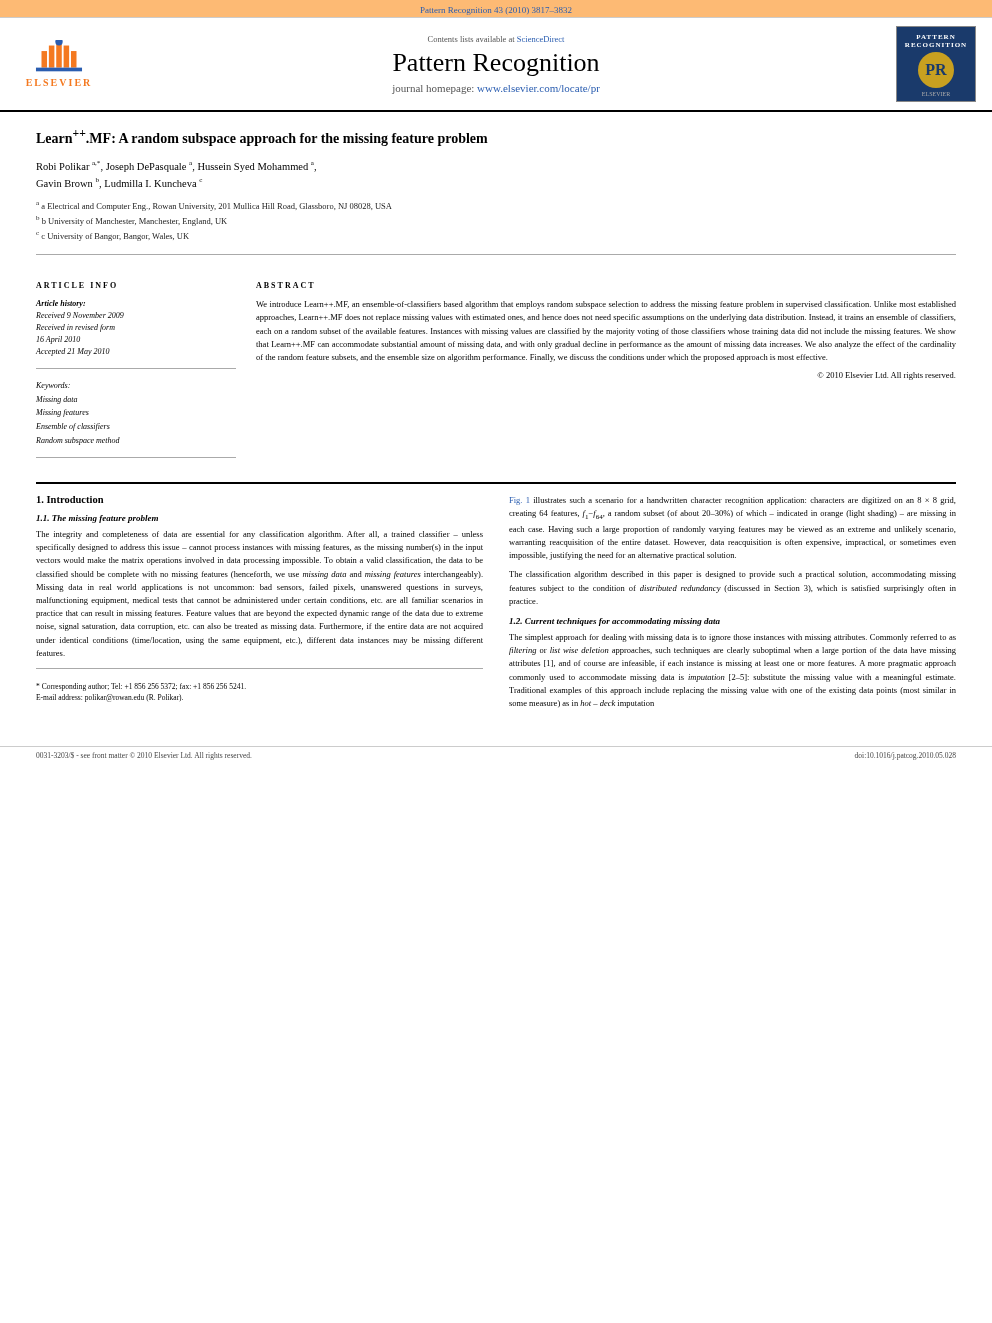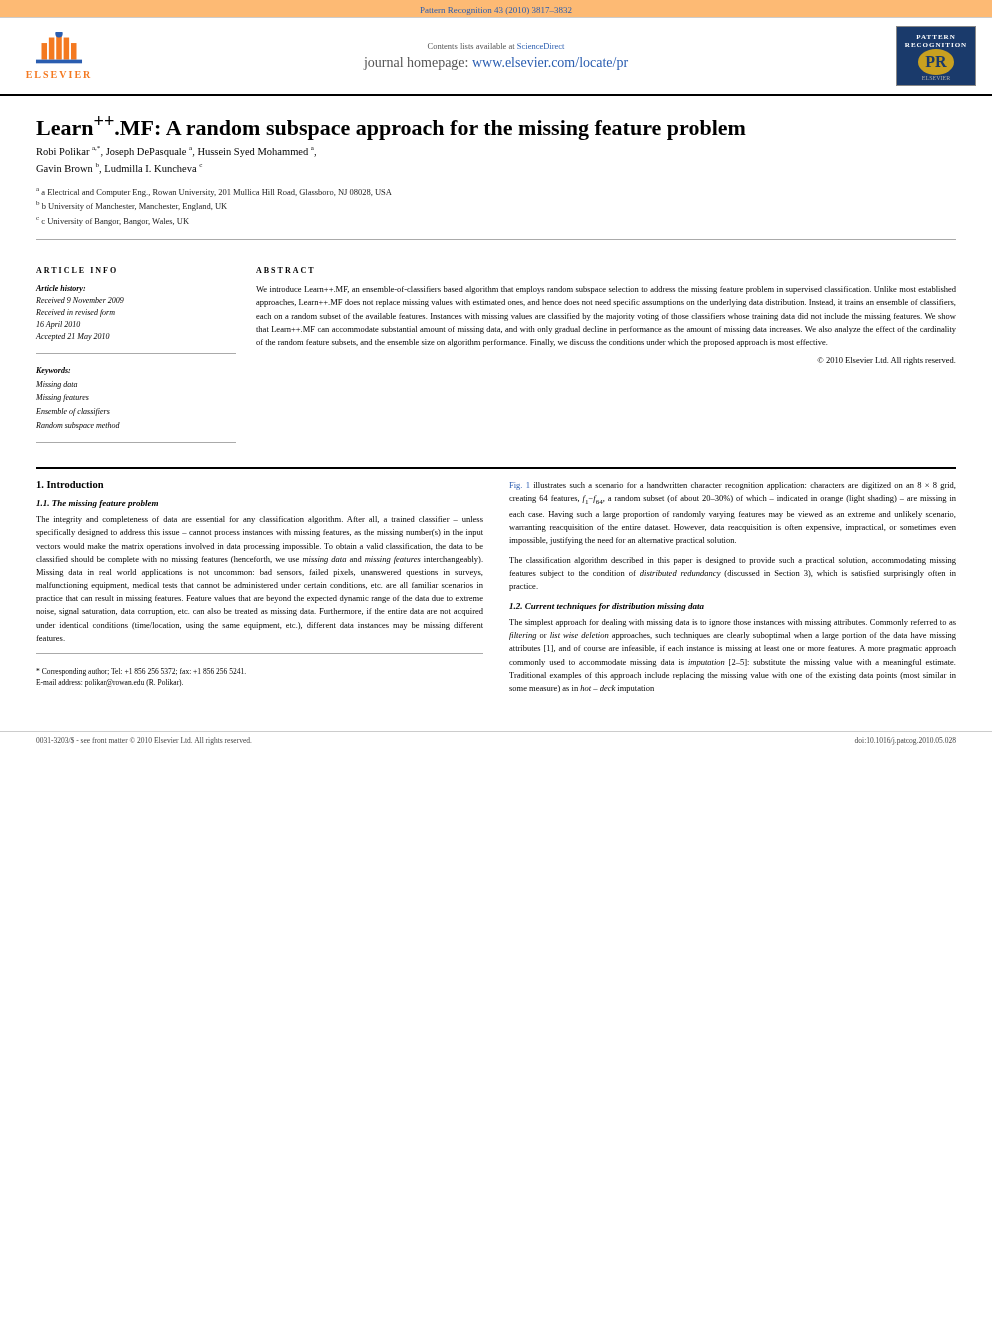--- a/index.html
+++ b/index.html
@@ -67,33 +67,33 @@
     }
     .contents-line a { color: #2a5db0; text-decoration: none; }
     .journal-title {
       font-size: 26px;
       font-weight: normal;
       font-family: 'Times New Roman', Times, serif;
       color: #000;
       margin-bottom: 4px;
     }
     .journal-homepage {
-      font-size: 14px;
+      font-size: 11px;
       color: #555;
     }
     .journal-homepage a { color: #2a5db0; text-decoration: none; }
     .journal-header-right {
       width: 90px;
       flex-shrink: 0;
       display: flex;
       justify-content: flex-end;
     }
     .pr-logo-box {
       width: 80px;
-      height: 60px;
+      height: 76px;
       border: 1px solid #888;
       background: #1a3a6b;
       display: flex;
       flex-direction: column;
       align-items: center;
       justify-content: space-between;
       padding: 6px 4px 4px;
     }
     .pr-logo-top {
       font-size: 7px;
@@ -122,23 +122,24 @@
       text-align: center;
     }
 
     
     .paper-content {
       padding: 14px 36px 20px;
     }
 
     
     .paper-title {
-      font-size: 22px;
+      font-size: 14px;
       font-weight: bold;
       font-family: 'Times New Roman', Times, serif;
+      margin-bottom: 10px;
       line-height: 1.3;
     }
 
     
     .authors {
       font-size: 10.5px;
       margin-bottom: 6px;
       line-height: 1.6;
     }
     .authors sup { font-size: 7px; }
@@ -191,21 +192,21 @@
       font-style: italic;
       font-weight: bold;
     }
     .keywords-section {
       font-size: 8px;
       line-height: 1.7;
       font-style: italic;
     }
     .keywords-section .kw-label {
       font-style: italic;
-      font-weight: bold;
+      font-weight: normal;
     }
 
     
     .abstract-text {
       font-size: 8.5px;
       line-height: 1.55;
       text-align: justify;
       margin-bottom: 6px;
     }
     .copyright-line {
@@ -300,20 +301,21 @@
       </svg>
       <div class="elsevier-text">ELSEVIER</div>
     </div>
   </div>
 
   <div class="journal-header-center">
     <div class="contents-line">
       <span>Contents lists available at</span>
       <a>ScienceDirect</a>
     </div>
+    <div class="journal-title">Pattern Recognition</div>
     <div class="journal-homepage">
       <span>journal homepage:</span>
       <a>www.elsevier.com/locate/pr</a>
     </div>
   </div>
 
   <div class="journal-header-right">
     <div class="pr-logo-box">
       <div class="pr-logo-top">PATTERN<br>RECOGNITION</div>
       <div class="pr-logo-emblem">
@@ -394,21 +396,21 @@
     </div>
 
     <div class="body-right">
       <div class="body-text">
         <span class="ref-link">Fig. 1</span> illustrates such a scenario for a handwritten character recognition application: characters are digitized on an 8 × 8 grid, creating 64 features, <em>f</em><sub>1</sub>−<em>f</em><sub>64</sub>, a random subset (of about 20–30%) of which – indicated in orange (light shading) – are missing in each case. Having such a large proportion of randomly varying features may be viewed as an extreme and unlikely scenario, warranting reacquisition of the entire dataset. However, data reacquisition is often expensive, impractical, or sometimes even impossible, justifying the need for an alternative practical solution.
       </div>
       <div class="body-text">
         The classification algorithm described in this paper is designed to provide such a practical solution, accommodating missing features subject to the condition of <em>distributed redundancy</em> (discussed in Section 3), which is satisfied surprisingly often in practice.
       </div>
       <div class="subsection-heading">
-        <span>1.2.</span> <span>Current techniques for distribution missing data</span>
+        <span>1.2.</span> <span>Current techniques for accommodating missing data</span>
       </div>
       <div class="body-text">
         The simplest approach for dealing with missing data is to ignore those instances with missing attributes. Commonly referred to as <em>filtering</em> or <em>list wise deletion</em> approaches, such techniques are clearly suboptimal when a large portion of the data have missing attributes [1], and of course are infeasible, if each instance is missing at least one or more features. A more pragmatic approach commonly used to accommodate missing data is <em>imputation</em> [2–5]: substitute the missing value with a <span style="font-weight:normal">meaningful</span> estimate. Traditional examples of this approach include replacing the missing value with one of the existing data points (most similar in some measure) as in <em>hot – deck</em> imputation
       </div>
     </div>
 
   </div>
 
 </div>
 

